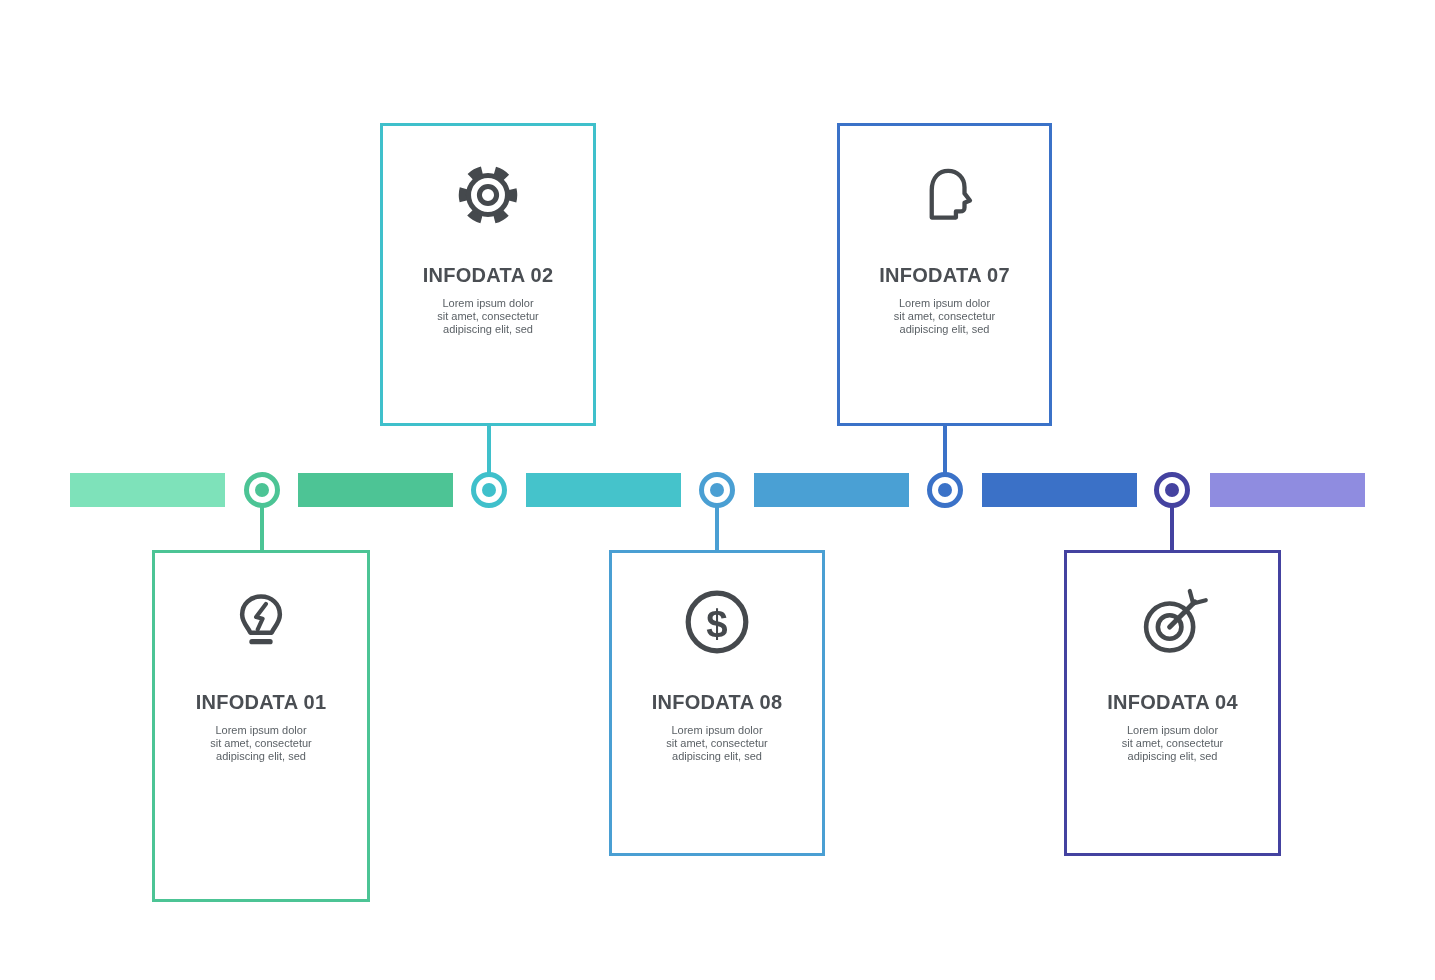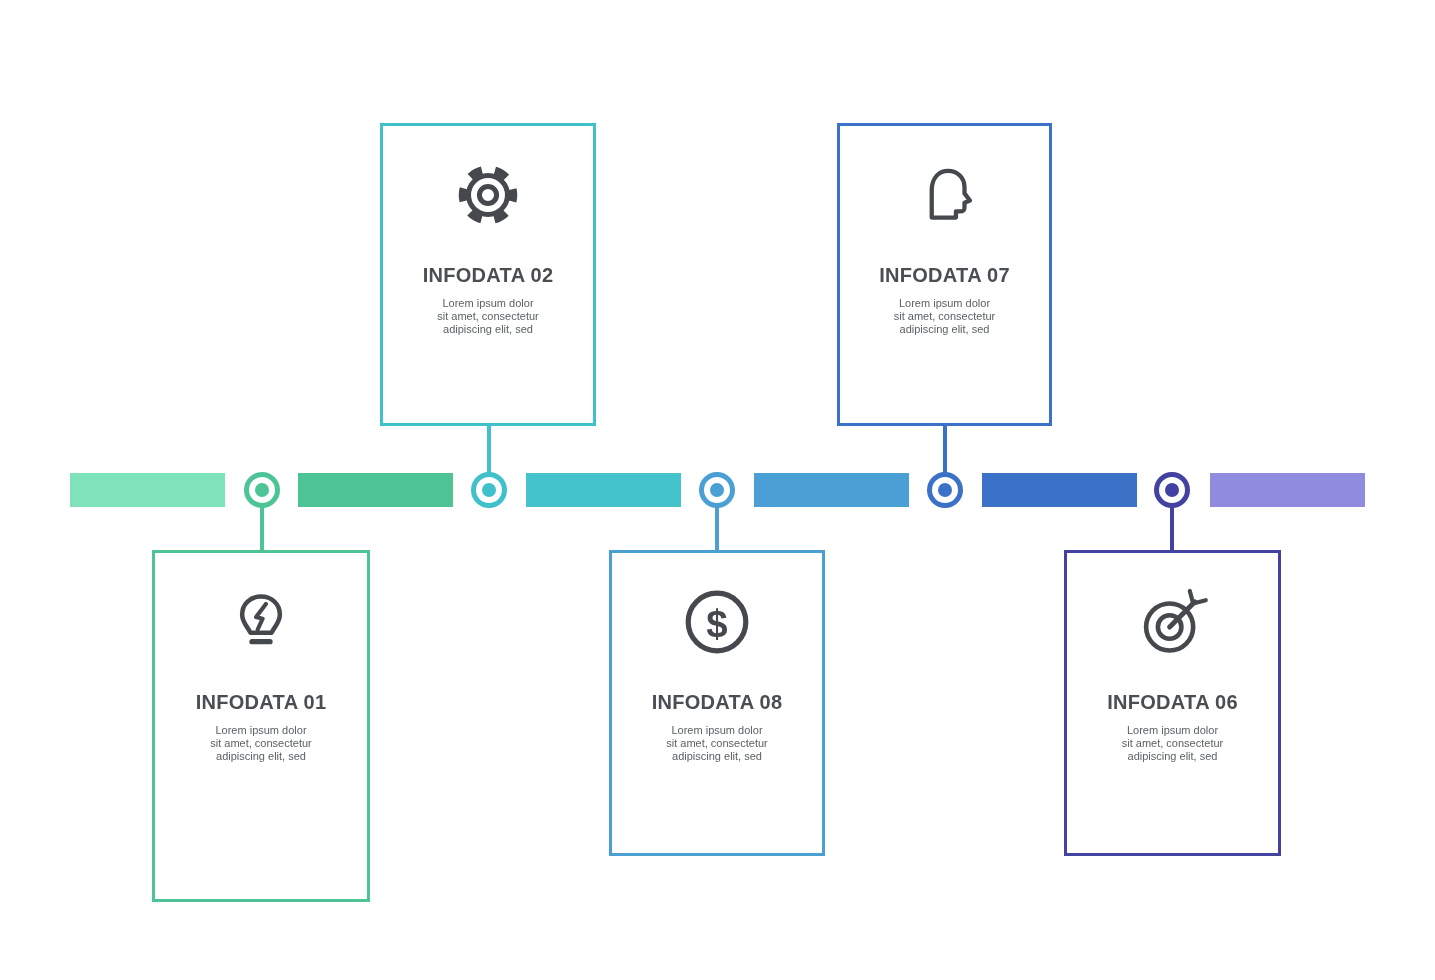--- a/index.html
+++ b/index.html
@@ -192,19 +192,19 @@
   <section class="card card-5" style="border-color: rgb(68, 66, 160);">
     <div class="icon-wrap" style="color: rgb(69, 73, 77);">
       <svg width="84" height="84" viewBox="0 0 100 100" fill="none" stroke="currentColor" stroke-width="5.5" stroke-linecap="round" stroke-linejoin="round">
         <circle cx="46" cy="56" r="28"></circle>
         <circle cx="46" cy="56" r="14"></circle>
         <line x1="46" y1="56" x2="76" y2="26" stroke-width="6"></line>
         <line x1="74" y1="28" x2="70" y2="13" stroke-width="5"></line>
         <line x1="74" y1="28" x2="89" y2="24" stroke-width="5"></line>
       </svg>
     </div>
-    <h2 class="card-title" style="color: rgb(74, 78, 83);">INFODATA 06</h2>
+    <h2 class="card-title" style="color: rgb(74, 78, 83);">INFODATA 04</h2>
     <p class="card-desc" style="color: rgb(91, 97, 102);">Lorem ipsum dolor
 sit amet, consectetur
 adipiscing elit, sed</p>
   </section>
 
 </div>
 
 </body></html>

